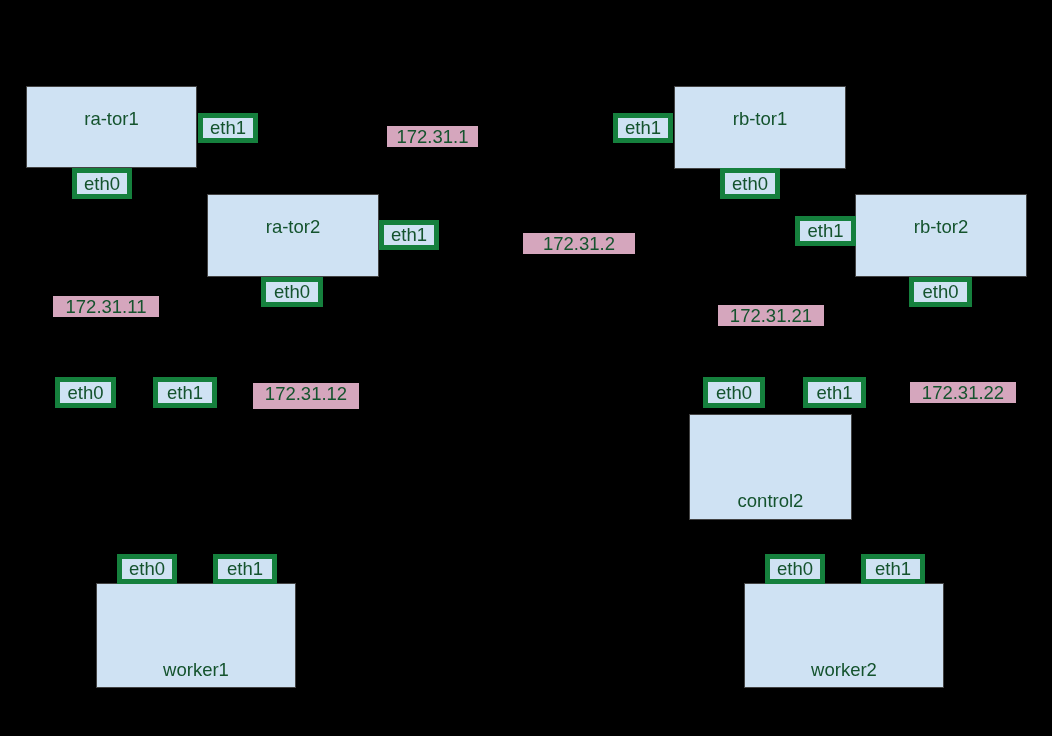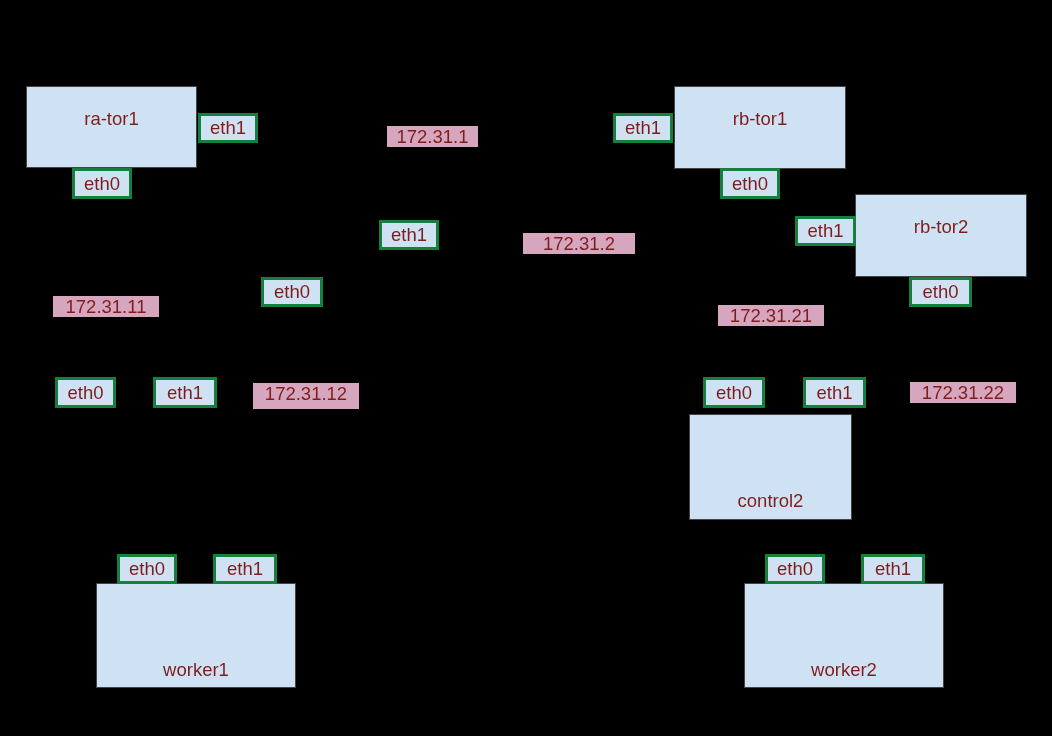--- a/index.html
+++ b/index.html
@@ -2,41 +2,41 @@
 <html><head>
 <meta charset="utf-8">
 <style>
   html,body{margin:0;padding:0;background:#000;}
   .canvas{
     position:relative;
     width:1052px;height:736px;
     background:#000000;
     overflow:hidden;
     font-family:"Liberation Sans","DejaVu Sans",sans-serif;
-    color:#7f1d1d;
+    color:#14532d;
   }
   .node{
     position:absolute;
     background:#cfe2f3;
     border:1px solid #434343;
     box-sizing:border-box;
     z-index:1;
   }
   .node .nlabel{
     position:absolute;left:0;right:0;
     text-align:center;
     font-size:18.5px;line-height:21px;
     white-space:nowrap;
   }
   .node.tor .nlabel{top:21px}
   .node.host .nlabel{top:75px}
   .port{
     position:absolute;
     background:#cfe2f3;
-    border:3px solid #15803d;
+    border:5px solid #15803d;
     box-sizing:border-box;
     display:flex;align-items:center;justify-content:center;
     font-size:18.5px;
     z-index:2;
     white-space:nowrap;
   }
   .ip{
     position:absolute;
     background:#d5a6bd;
     box-sizing:border-box;
@@ -47,20 +47,23 @@
     margin-top:24px;
   }
 </style>
 </head>
 <body>
 
 <div class="canvas">
 
   <div class="node tor" style="left:26px;top:86px;width:171px;height:82px">
     <span class="nlabel">ra-tor1</span>
+  </div>
+  <div class="node tor" style="left:207px;top:194px;width:172px;height:83px">
+    <span class="nlabel">ra-tor2</span>
   </div>
 
   <div class="node tor" style="left:674px;top:86px;width:172px;height:83px">
     <span class="nlabel">rb-tor1</span>
   </div>
   <div class="node tor" style="left:855px;top:194px;width:172px;height:83px">
     <span class="nlabel">rb-tor2</span>
   </div>
 
   <div class="node host" style="left:689px;top:414px;width:163px;height:106px">

